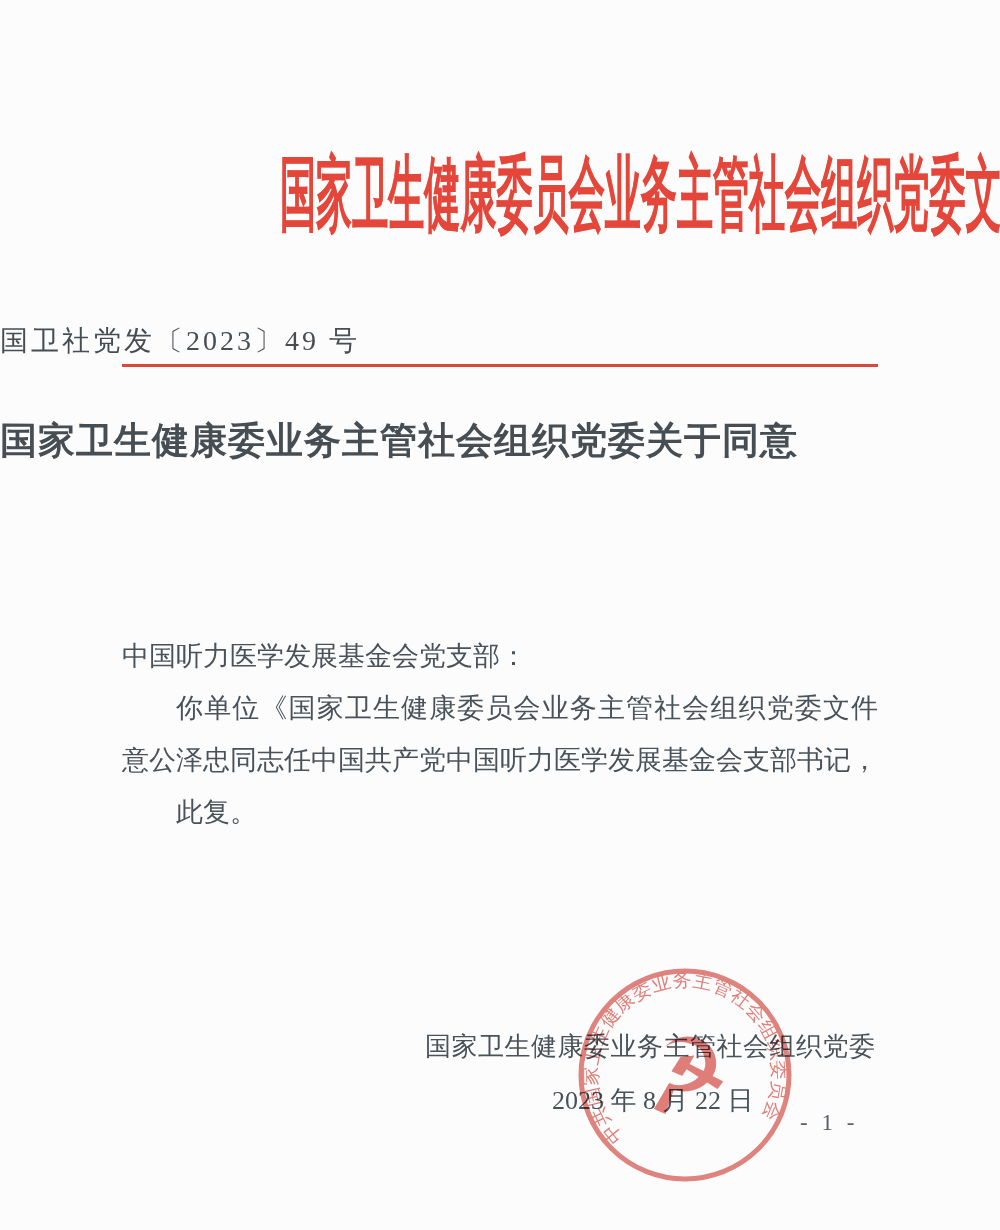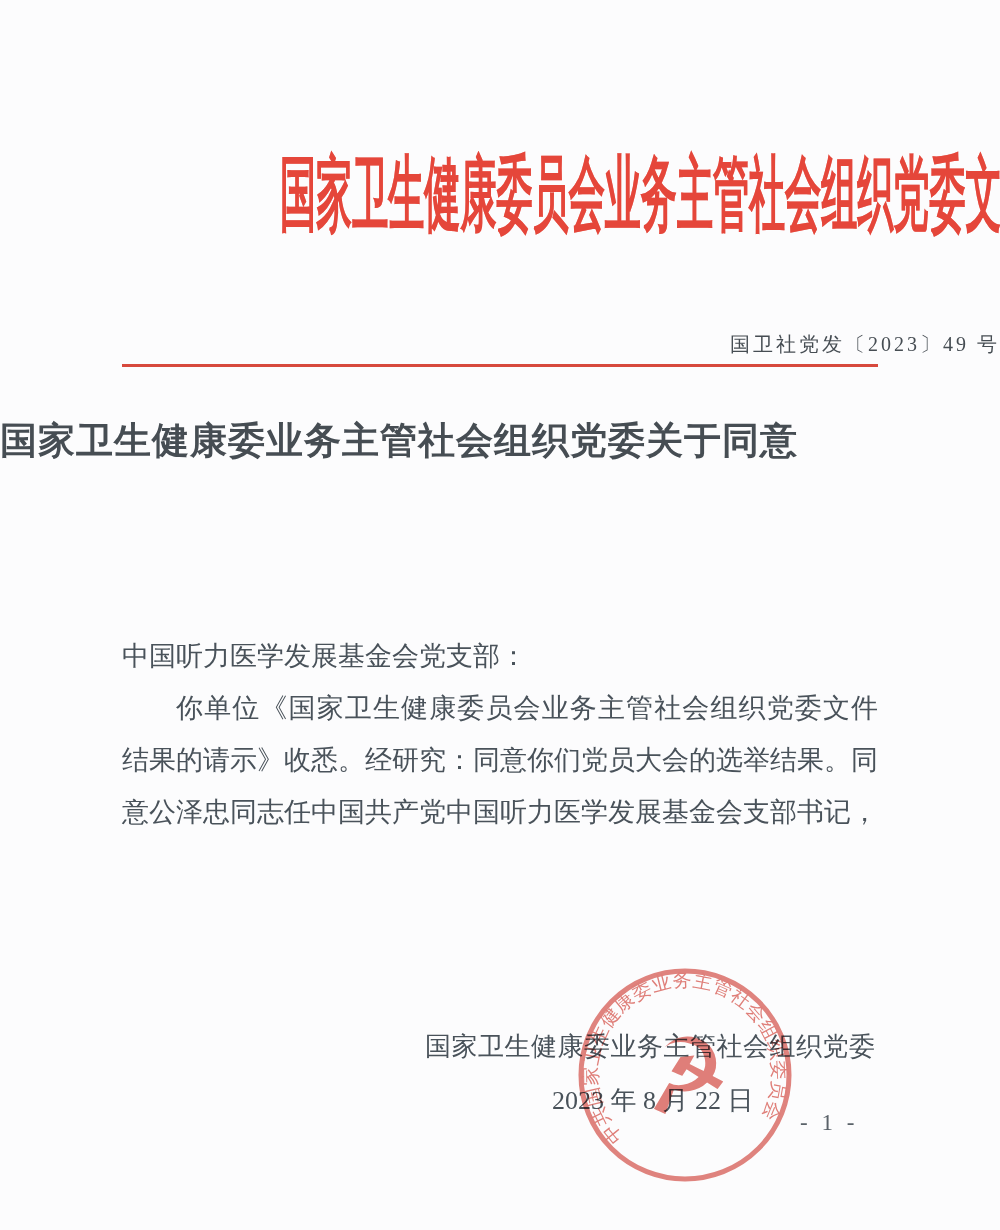--- a/index.html
+++ b/index.html
@@ -25,24 +25,24 @@
     font-size:82px;
     line-height:90px;
     font-weight:bold;
     color:var(--header-red, #e5463a);
     transform:scaleX(0.44);
     transform-origin:50% 50%;
     text-shadow:0 0 1px rgba(229,70,58,0.55);
   }
   .doc-number{
     position:absolute;
-    top:331px; left:0;
+    top:322px; left:0;
     width:100%;
-    text-align:right;
-    font-size:20px;
+    text-align:left;
+    font-size:28px;
     letter-spacing:3px;
     color:var(--ink-dark, #4a5157);
   }
   .red-line{
     position:absolute;
     top:364px; left:122px;
     width:756px; height:3px;
     background:var(--divider-red, #d7493d);
   }
   .title-block{
@@ -123,22 +123,22 @@
 
   <div class="red-line"></div>
 
   <div class="title-block">
     <div>国家卫生健康委业务主管社会组织党委关于同意</div>
   </div>
 
   <div class="body-block">
     <div class="body-line">中国听力医学发展基金会党支部：</div>
     <div class="body-line justify indent">你单位《国家卫生健康委员会业务主管社会组织党委文件</div>
-    <div class="body-line justify">结果的请示》收悉。经研究：同意你们党员大会的选举结果。同</div>
     <div class="body-line justify">意公泽忠同志任中国共产党中国听力医学发展基金会支部书记，</div>
+    <div class="body-line indent">此复。</div>
   </div>
 
   <div class="signature">国家卫生健康委业务主管社会组织党委</div>
 
   <div class="date">2023 年 8 月 22 日</div>
 
   <div class="page-number">- 1 -</div>
 
   <svg class="seal" viewBox="0 0 222 222">
     <circle cx="111" cy="111" r="104" fill="none" stroke="#dd6f68" stroke-width="5"></circle>

